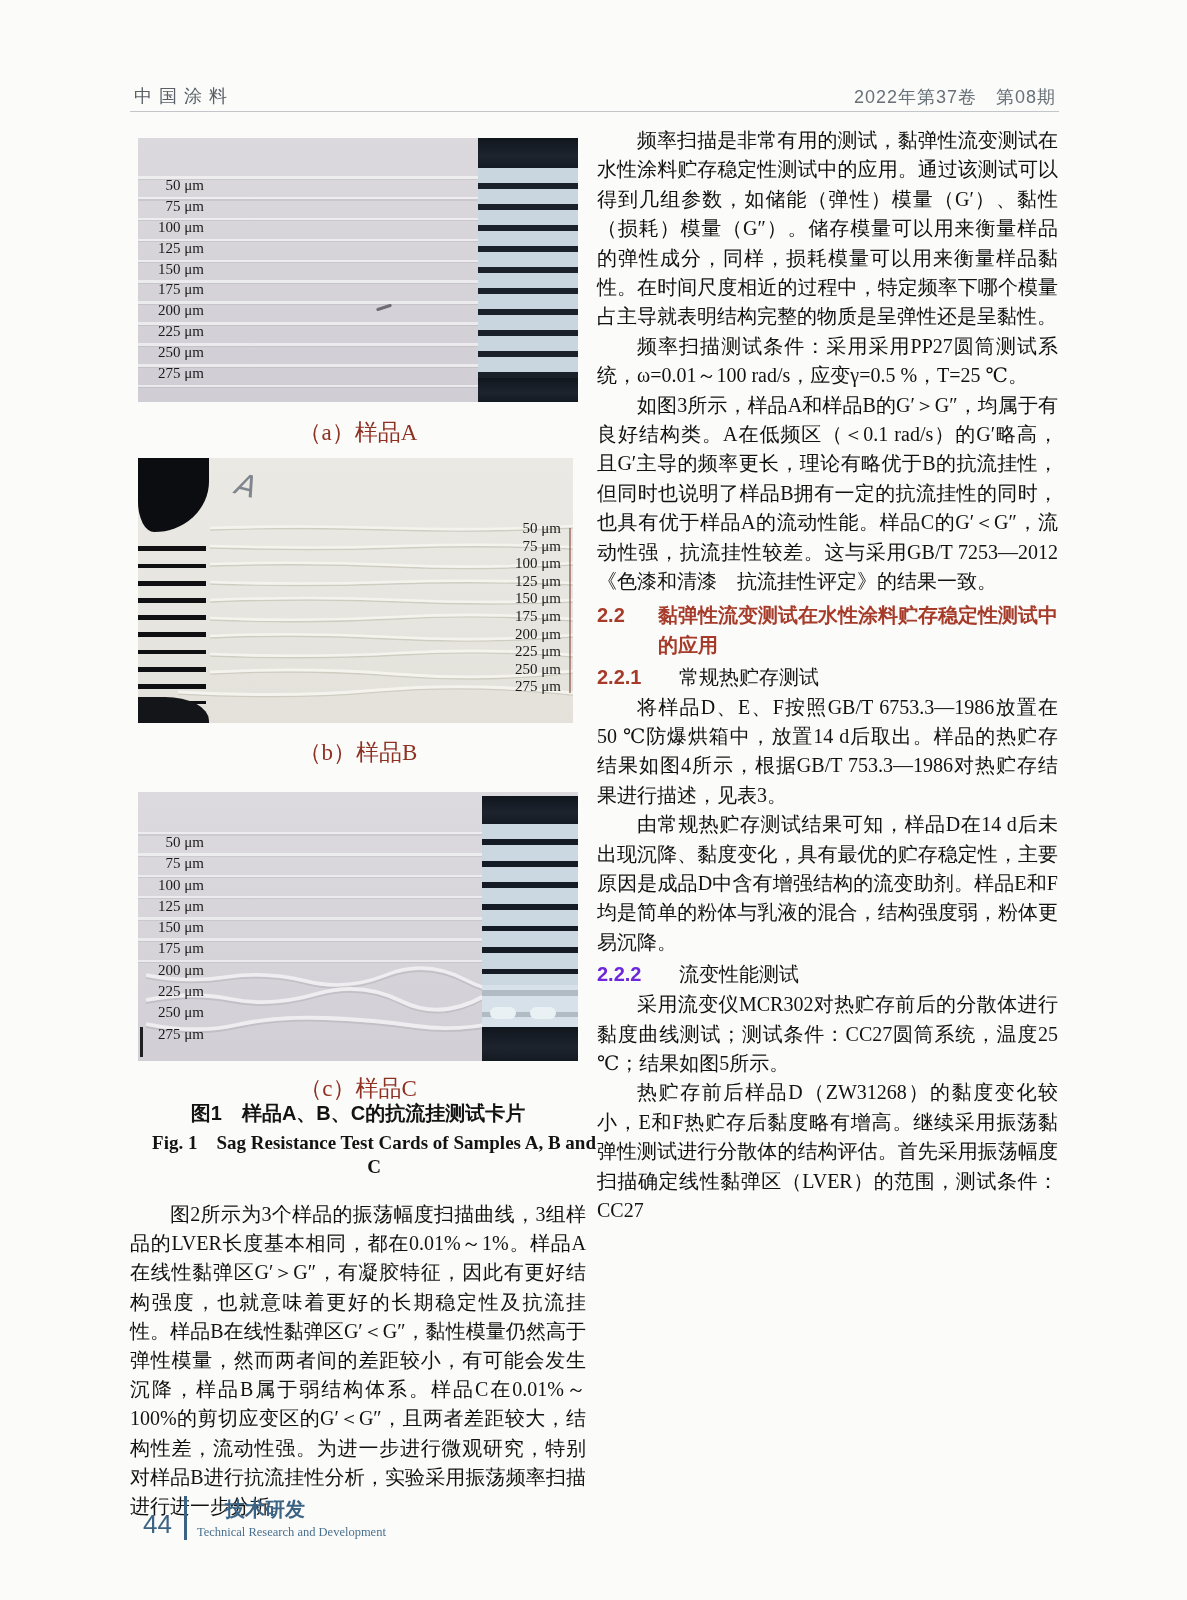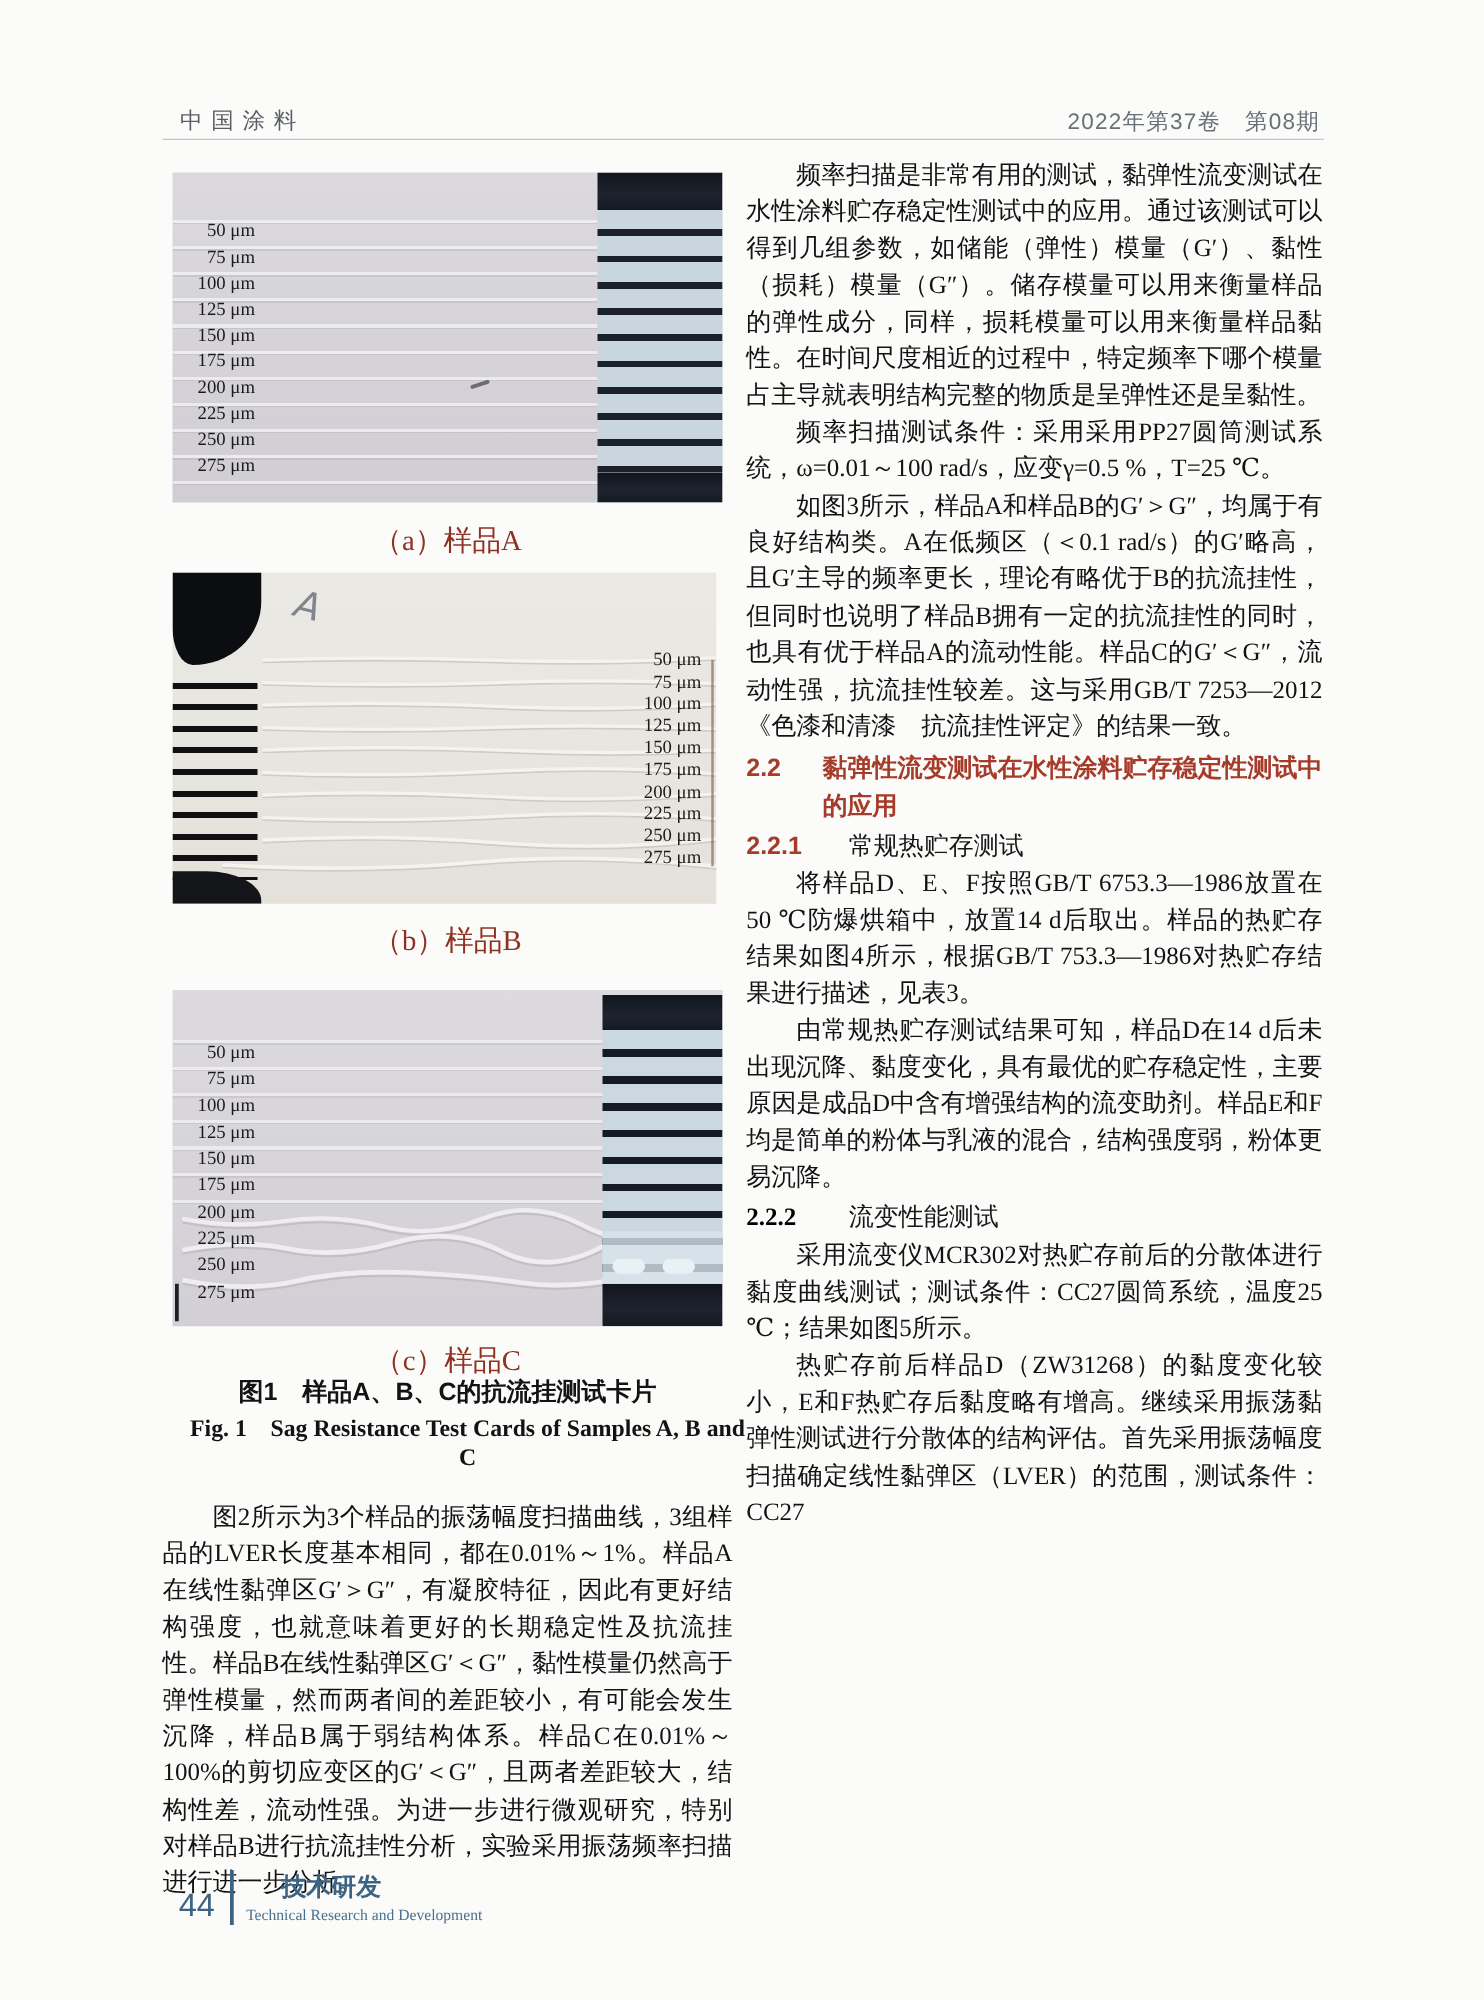--- a/index.html
+++ b/index.html
@@ -1,19 +1,19 @@
 <!DOCTYPE html>
 <html><head>
 <meta charset="utf-8">
 <style>
   html,body{margin:0;padding:0;}
   .page{position:relative;width:1187px;height:1600px;background:#fbfbfa;overflow:hidden;
         font-family:"Liberation Serif","DejaVu Serif",serif;color:#161616;}
   
-  .hdr-left{position:absolute;left:144px;top:84px;font-family:"Liberation Sans",sans-serif;
+  .hdr-left{position:absolute;left:134px;top:84px;font-family:"Liberation Sans",sans-serif;
             font-size:18px;letter-spacing:7px;color:#5a5f66;}
   .hdr-right{position:absolute;right:131px;top:85px;font-family:"Liberation Sans",sans-serif;
              font-size:18px;letter-spacing:1px;color:#687078;}
   .hdr-rule{position:absolute;left:130px;right:128px;top:111px;height:1px;background:#c3c6c9;}
   
   .left-col{position:absolute;left:130px;top:130px;width:456px;}
   .right-col{position:absolute;left:597px;top:126px;width:461px;font-size:20px;
              line-height:29.4px;text-align:justify;color:#121212;}
   .para{margin:0;text-indent:2em;}
   
@@ -228,21 +228,21 @@
 
     <div class="h3">
       <span class="num" style="color:#a63b2a;">2.2.1</span>
       <span class="htxt">常规热贮存测试</span>
     </div>
 
     <p class="para">将样品D、E、F按照GB/T 6753.3—1986放置在50 ℃防爆烘箱中，放置14 d后取出。样品的热贮存结果如图4所示，根据GB/T 753.3—1986对热贮存结果进行描述，见表3。</p>
     <p class="para">由常规热贮存测试结果可知，样品D在14 d后未出现沉降、黏度变化，具有最优的贮存稳定性，主要原因是成品D中含有增强结构的流变助剂。样品E和F均是简单的粉体与乳液的混合，结构强度弱，粉体更易沉降。</p>
 
     <div class="h3">
-      <span class="num" style="color:#000000;font-family:Liberation Serif, serif;">2.2.2</span>
+      <span class="num" style="color:#6d28d9;">2.2.2</span>
       <span class="htxt">流变性能测试</span>
     </div>
 
     <p class="para">采用流变仪MCR302对热贮存前后的分散体进行黏度曲线测试；测试条件：CC27圆筒系统，温度25 ℃；结果如图5所示。</p>
     <p class="para">热贮存前后样品D（ZW31268）的黏度变化较小，E和F热贮存后黏度略有增高。继续采用振荡黏弹性测试进行分散体的结构评估。首先采用振荡幅度扫描确定线性黏弹区（LVER）的范围，测试条件：CC27</p>
   </div>
 
   <div class="footer">
     <div class="pnum">44</div>
     <div class="fbar"></div>

